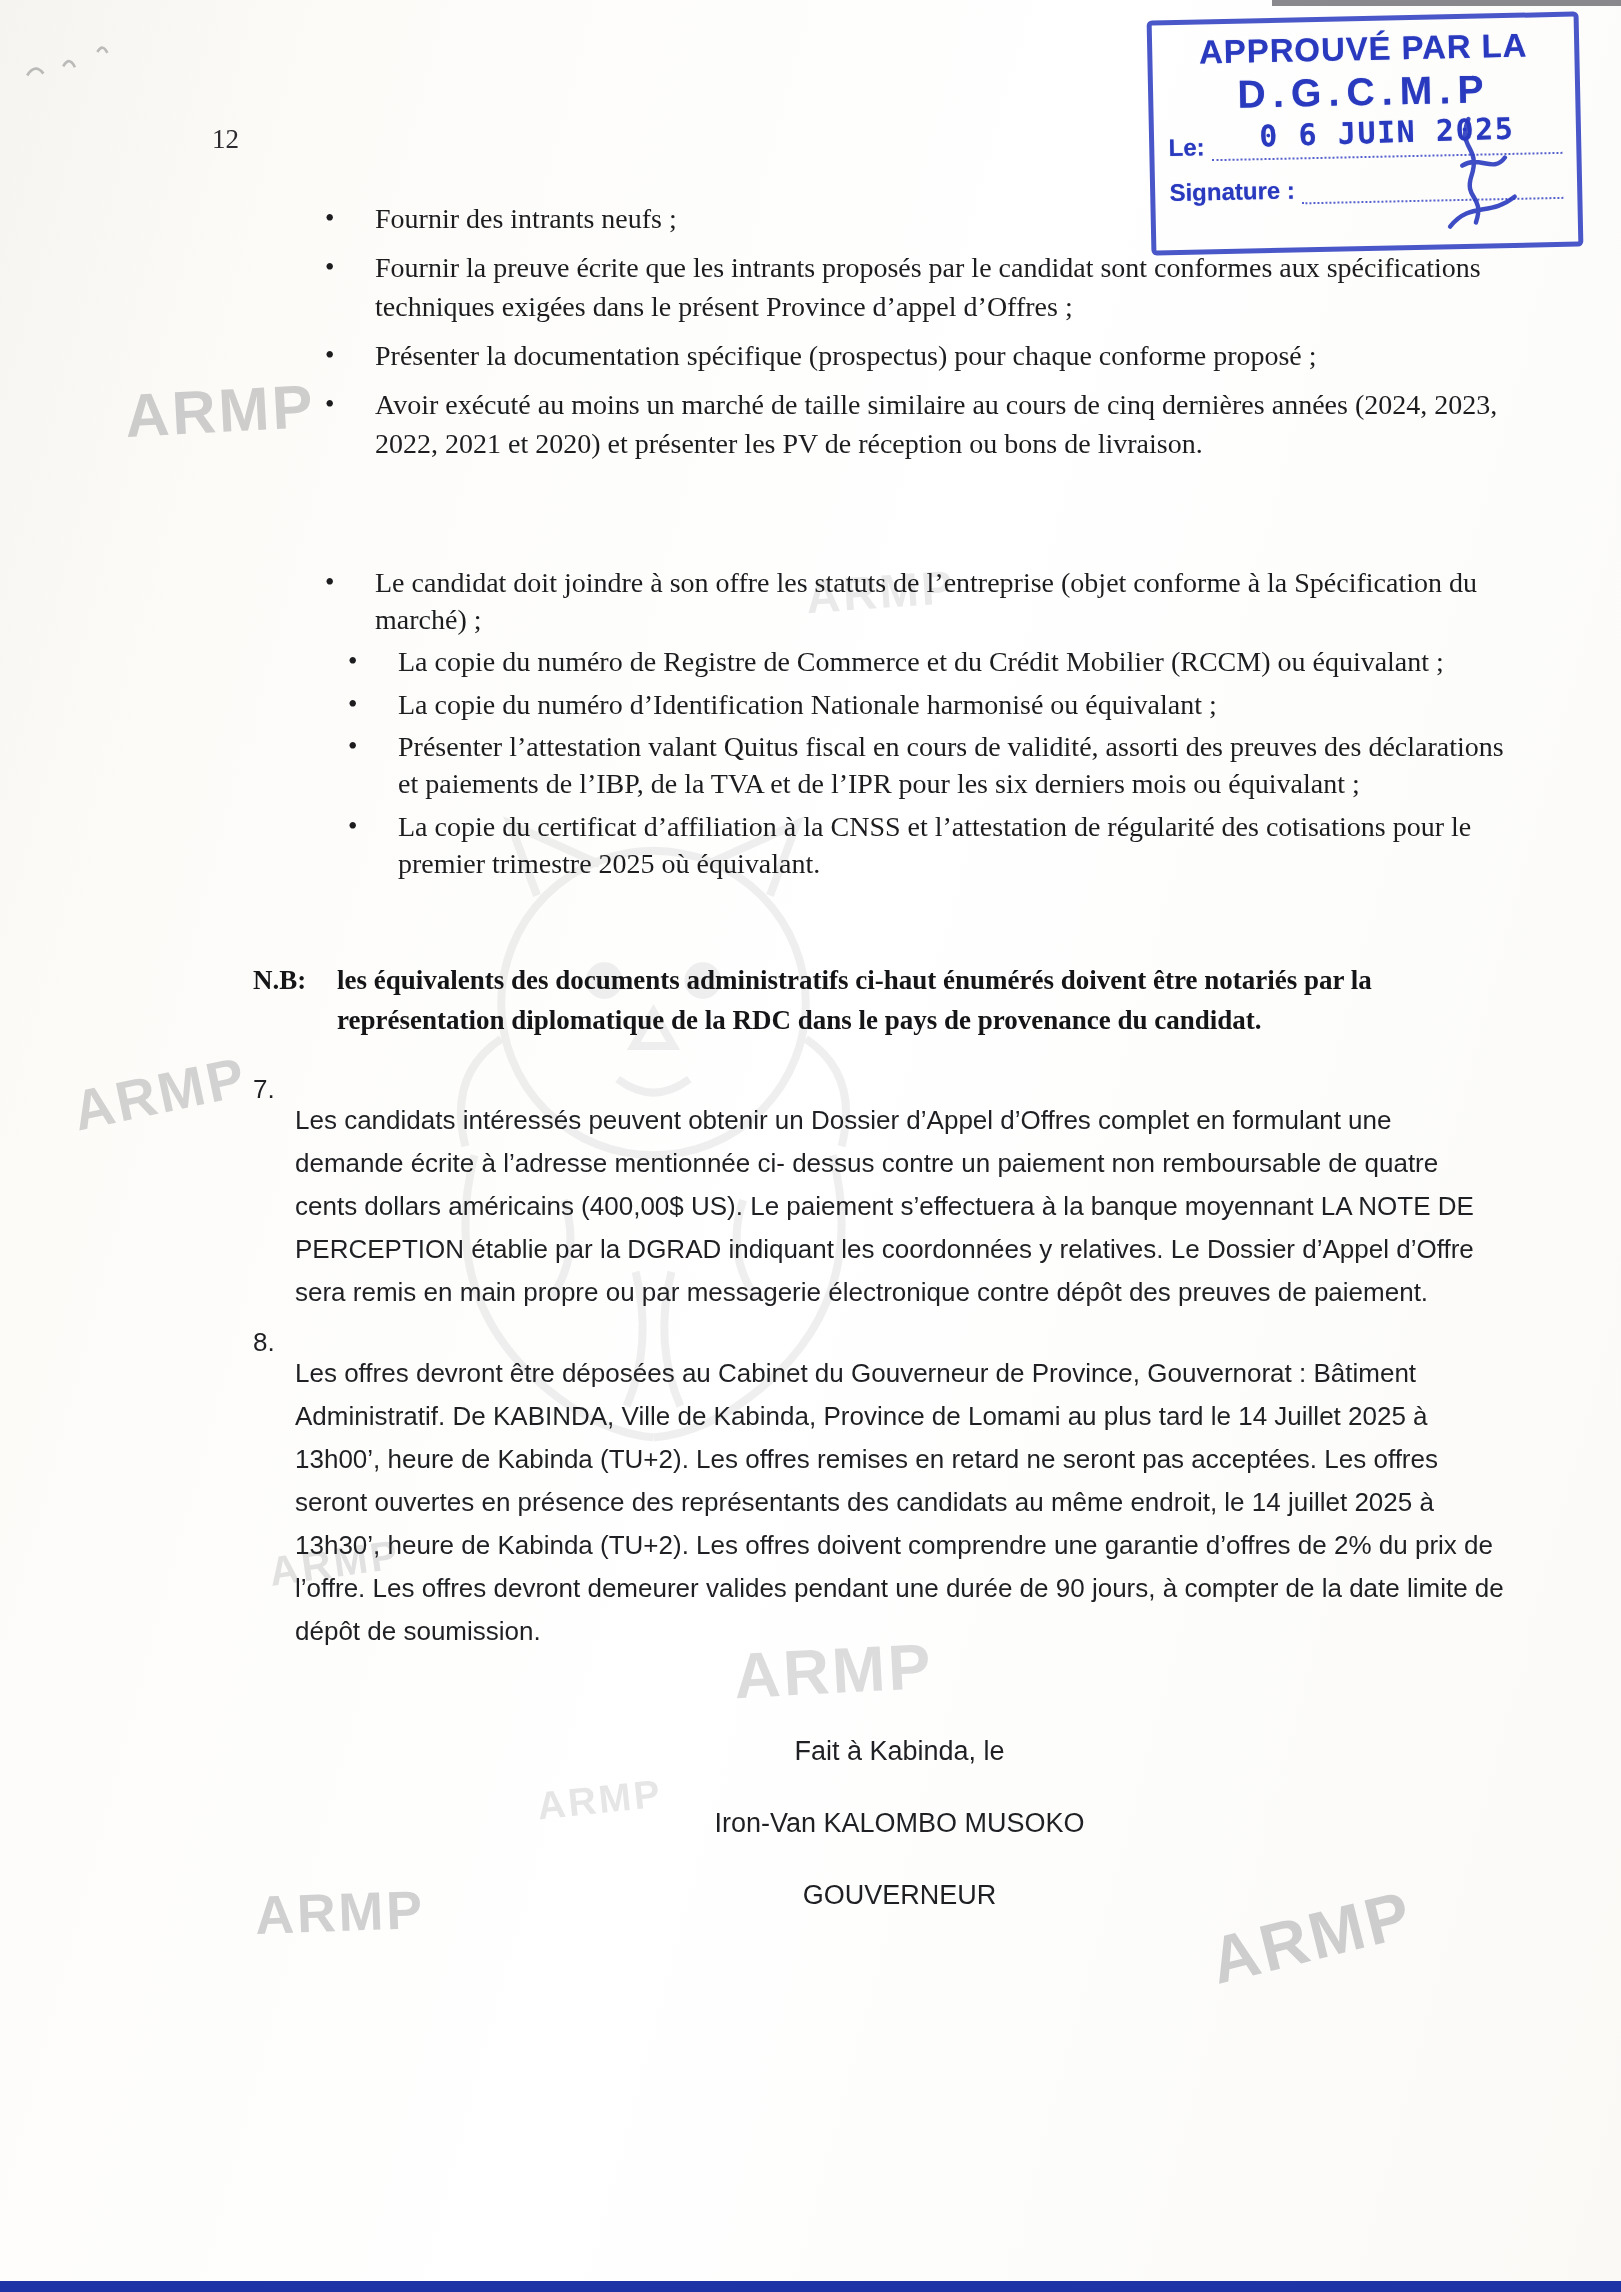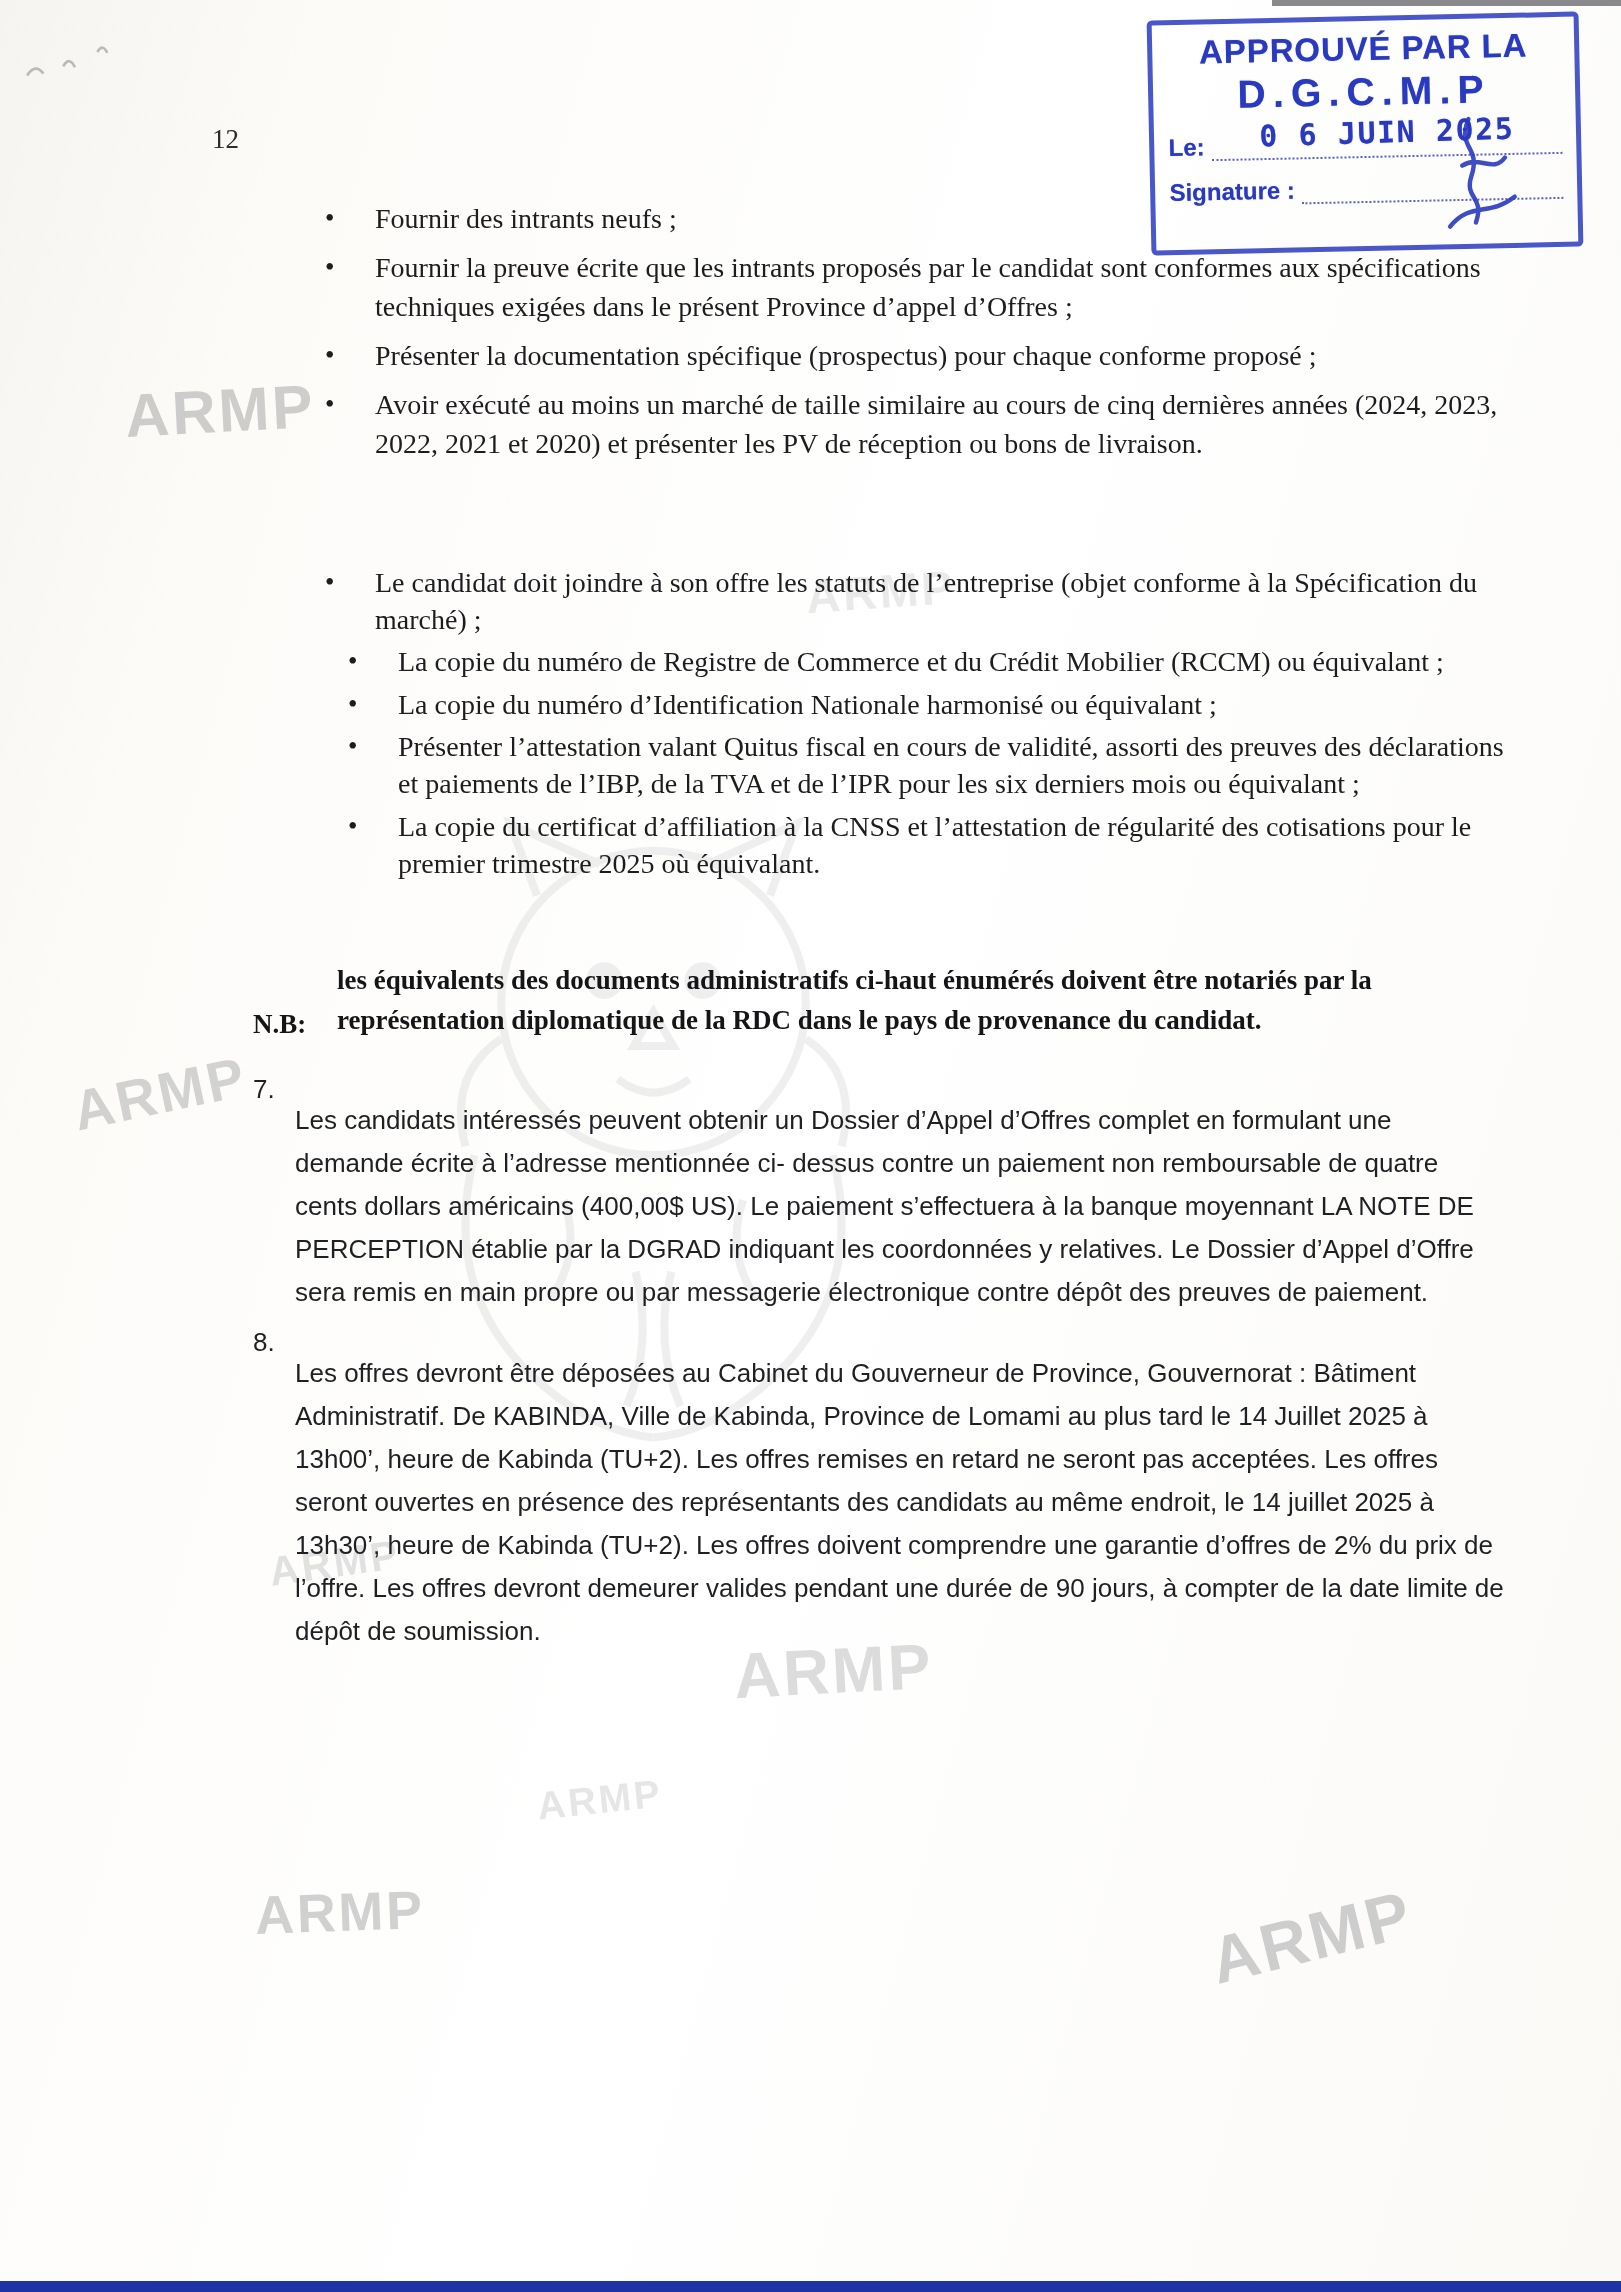--- a/index.html
+++ b/index.html
@@ -95,21 +95,21 @@
   }
   .admin-bullets { position:absolute; left:325px; top:564px; width:1205px; }
   .admin-bullets .bullet-item { margin-bottom:5.4px; }
   .admin-bullets .level2 { margin-left:23px; }
   
   .nb-block {
     position:absolute; left:253px; top:960px; width:1254px;
     display:flex;
     font-size:27px; font-weight:bold; color:#151518; line-height:40px;
   }
-  .nb-label { flex:0 0 84px;margin-top:44px; }
+  .nb-label { flex:0 0 84px; }
   .nb-text { flex:1; }
   
   .numbered {
     position:absolute; left:253px; top:1068px; width:1254px;
     font-family:"Liberation Sans", sans-serif;
     font-size:26px; line-height:43px; color:#1f2023;
   }
   .num-item { display:flex; margin-bottom:7.2px; }
   .num { flex:0 0 42px; }
   .ntext { flex:1;margin-top:31px; }
@@ -213,20 +213,25 @@
     <div class="num-item">
       <span class="num">7.</span>
       <div class="ntext">Les candidats intéressés peuvent obtenir un Dossier d’Appel d’Offres complet en formulant une demande écrite à l’adresse mentionnée ci- dessus contre un paiement non remboursable de quatre cents dollars américains (400,00$ US). Le paiement s’effectuera à la banque moyennant LA NOTE DE PERCEPTION établie par la DGRAD indiquant les coordonnées y relatives. Le Dossier d’Appel d’Offre sera remis en main propre ou par messagerie électronique contre dépôt des preuves de paiement.</div>
     </div>
     <div class="num-item">
       <span class="num">8.</span>
       <div class="ntext">Les offres devront être déposées au Cabinet du Gouverneur de Province, Gouvernorat : Bâtiment Administratif. De KABINDA, Ville de Kabinda, Province de Lomami au plus tard le 14 Juillet 2025 à 13h00’, heure de Kabinda (TU+2). Les offres remises en retard ne seront pas acceptées. Les offres seront ouvertes en présence des représentants des candidats au même endroit, le 14 juillet 2025 à 13h30’, heure de Kabinda (TU+2). Les offres doivent comprendre une garantie d’offres de 2% du prix de l’offre. Les offres devront demeurer valides pendant une durée de 90 jours, à compter de la date limite de dépôt de soumission.</div>
     </div>
   </section>
 
+  <div class="closing">
+    <div class="closing-line">Fait à Kabinda, le</div>
+    <div class="closing-line">Iron-Van KALOMBO MUSOKO</div>
+    <div class="closing-line">GOUVERNEUR</div>
+  </div>
 
   <div class="stamp">
     <div class="stamp-line1">APPROUVÉ PAR LA</div>
     <div class="stamp-line2">D.G.C.M.P</div>
     <div class="stamp-row">
       <span>Le:</span>
       <span class="leader">
         <span class="date-value">0 6 JUIN 2025</span>
       </span>
     </div>

